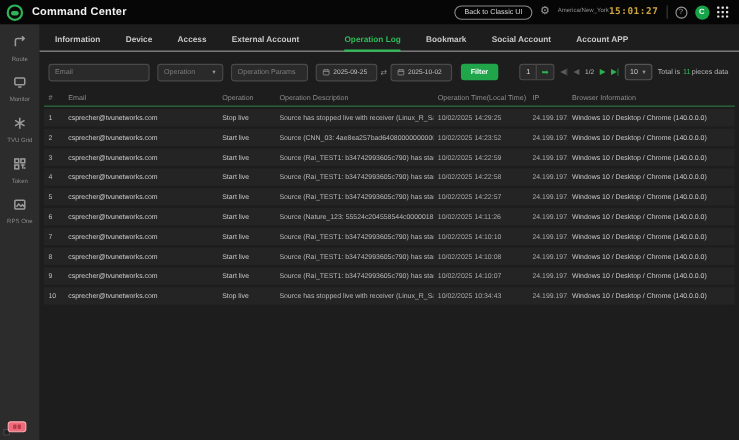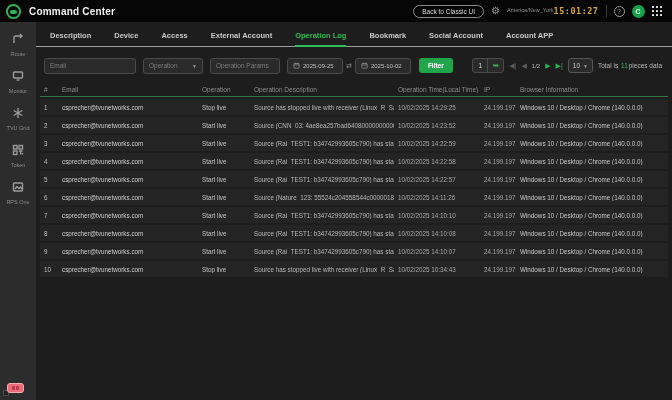--- a/index.html
+++ b/index.html
@@ -31,21 +31,21 @@
   .noti-badge { position:absolute; left:7px; bottom:7px; width:17px; height:10px; background:#ee6a78; border-radius:3px; border:1px solid #f8aab2; display:flex; align-items:center; justify-content:center; gap:1.5px; cursor:pointer; }
   .noti-badge i { width:3px; height:4px; background:#b63b4c; border-radius:1px; }
   .noti-ghost { position:absolute; left:3px; bottom:4px; width:6px; height:6px; border:1px solid #4a4a4a; background:#222; }
 
   
   .main { position:absolute; top:22px; left:36px; width:636px; height:378px; background:#1d1d1d; }
 
   
   .tabs { display:flex; align-items:flex-end; gap:23px; padding:0 0 0 14px; height:25px; border-bottom:1px solid #9e9e9e; }
   .tab { font-size:7.5px; font-weight:bold; color:#c9c9c9; padding-bottom:6px; cursor:pointer; white-space:nowrap; position:relative; }
-  .tab.active { color:#2fbc57; }
+  .tab.active { color:#2fbc57;margin-left:18px; }
   .tab.active::after { content:""; position:absolute; left:0; right:0; bottom:-1px; height:2px; background:#2fbc57; }
 
   
   .filter-row { display:flex; align-items:center; margin:10px 0 0 8px; height:17px; }
   .inp { background:#2a2a2a; border:1px solid #4a4a4a; border-radius:3px; height:16px; color:#bbb; font-size:6.5px; padding:0 5px; outline:none; font-family:"Liberation Sans", sans-serif; }
   .inp::placeholder { color:#7d7d7d; }
   .email-inp { width:92px; margin-right:7px; }
   .sel { width:60px; margin-right:7px; display:flex; align-items:center; justify-content:space-between; cursor:pointer; }
   .sel .ph { color:#7d7d7d; font-size:6.5px; }
   .caret { font-size:5px; color:#9a9a9a; }
@@ -160,21 +160,21 @@
 </div>
 <div class="noti-ghost"></div>
 <div class="noti-badge">
     <i></i>
     <i></i>
   </div>
 
 <div class="main">
 
   <div class="tabs">
-    <div class="tab">Description</div>
+    <div class="tab">Information</div>
     <div class="tab">Device</div>
     <div class="tab">Access</div>
     <div class="tab">External Account</div>
     <div class="tab active">Operation Log</div>
     <div class="tab">Bookmark</div>
     <div class="tab">Social Account</div>
     <div class="tab">Account APP</div>
   </div>
 
   <div class="filter-row">

